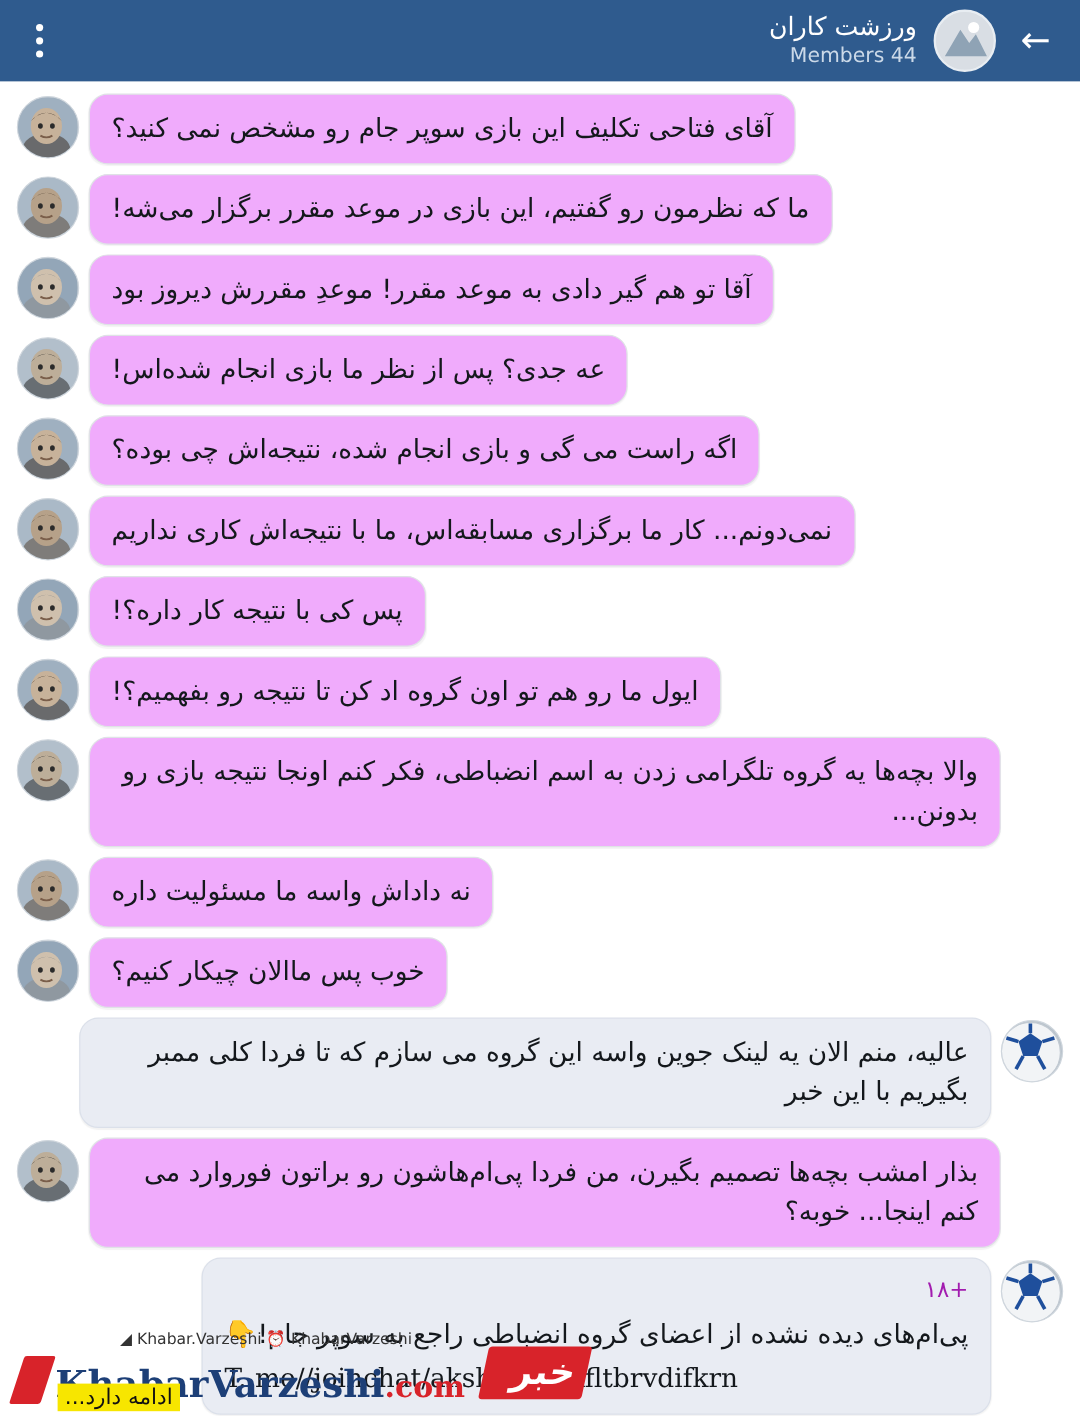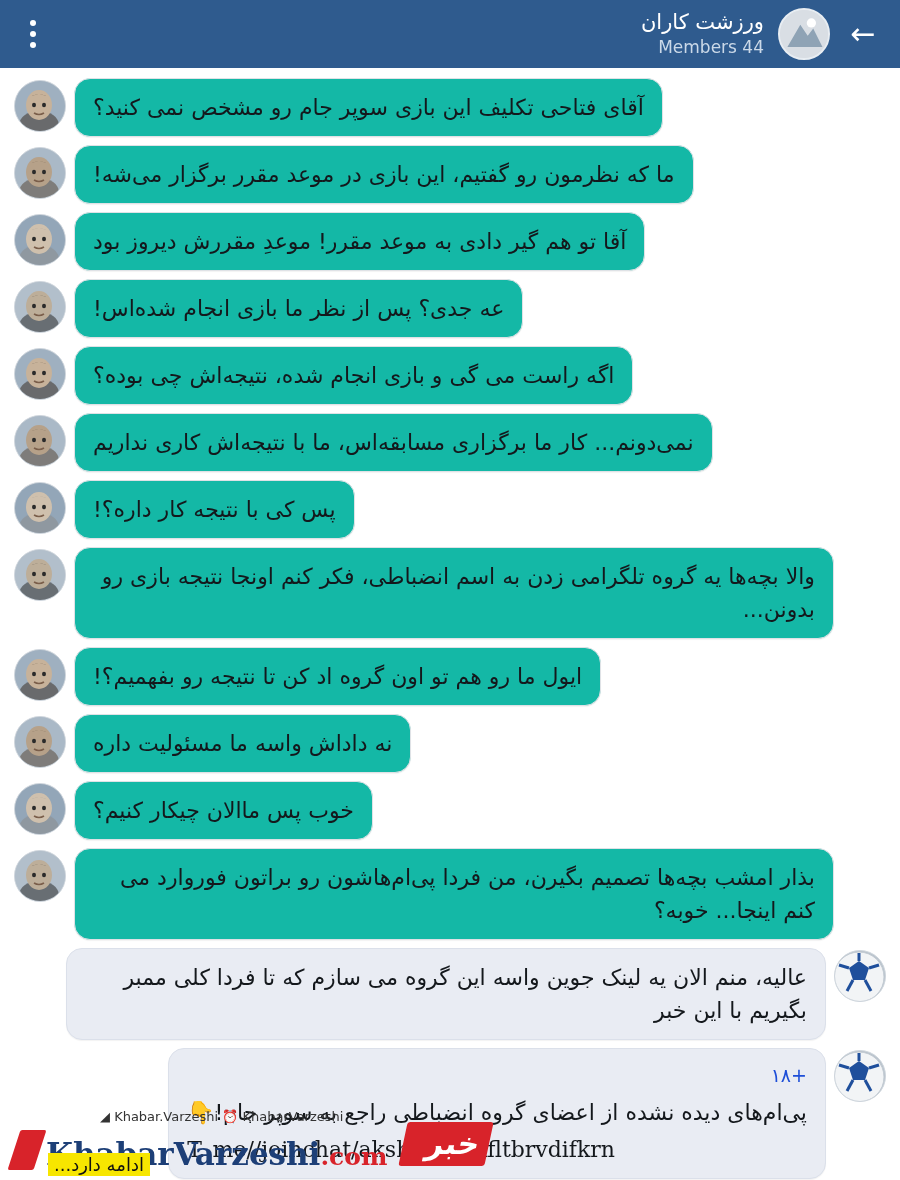--- a/index.html
+++ b/index.html
@@ -98,37 +98,37 @@
     border-radius: 50%;
     flex: 0 0 auto;
     overflow: hidden;
     border: 1px solid #cfd6dd;
     background: #b9c3cc;
     margin-top: 2px;
   }
   .avatar svg { display: block; }
 
   .bubble {
-    background: #14b8a6;
+    background: #f0abfc;
     border: 1px solid #dfe2e6;
     border-radius: 16px;
     padding: 12px 18px 12px 18px;
     font-size: 22px;
     line-height: 1.5;
     color: #14181c;
     max-width: 760px;
     text-align: right;
     direction: rtl;
     box-shadow: 0 1px 1px rgba(0,0,0,0.05);
   }
   .bubble.left-bub { background: #e9ecf3; border-color: #dbe0ea; }
 
   .bubble .count {
     font-size: 19px;
-    color: #1d4ed8;
+    color: #a21caf;
     display: block;
     margin-bottom: 6px;
     direction: rtl;
   }
   .bubble .link {
     display: block;
     direction: ltr;
     text-align: left;
     font-family: "DejaVu Serif", "Liberation Serif", serif;
     font-size: 22px;
@@ -346,52 +346,52 @@
             <path d="M21 32 Q26 35 31 32" stroke="#7a5e4a" stroke-width="1.6" fill="none"></path>
           </svg>
         </div>
         <div class="bubble">
           <span class="msgline">پس کی با نتیجه کار داره؟!</span>
         </div>
       </div>
       <div class="row right">
         <div class="avatar">
           <svg width="52" height="52" viewBox="0 0 52 52">
+            <rect width="52" height="52" fill="#9fb0c0"></rect>
+            <ellipse cx="26" cy="44" rx="20" ry="14" fill="#3c3127" opacity="0.55"></ellipse>
+            <ellipse cx="26" cy="24" rx="13" ry="15" fill="#c7b29a"></ellipse>
+            <path d="M13 20 Q26 6 39 20 Q34 14 26 13 Q18 14 13 20Z" fill="#3c3127"></path>
+            <ellipse cx="21" cy="24" rx="2" ry="2.3" fill="#2b2b2b"></ellipse>
+            <ellipse cx="31" cy="24" rx="2" ry="2.3" fill="#2b2b2b"></ellipse>
+            <path d="M21 32 Q26 35 31 32" stroke="#7a5e4a" stroke-width="1.6" fill="none"></path>
+          </svg>
+        </div>
+        <div class="bubble">
+          <span class="msgline">ایول ما رو هم تو اون گروه اد کن تا نتیجه رو بفهمیم؟!</span>
+        </div>
+      </div>
+      <div class="row right">
+        <div class="avatar">
+          <svg width="52" height="52" viewBox="0 0 52 52">
             <rect width="52" height="52" fill="#b2bfcb"></rect>
             <ellipse cx="26" cy="44" rx="20" ry="14" fill="#2b2b2b" opacity="0.55"></ellipse>
             <ellipse cx="26" cy="24" rx="13" ry="15" fill="#bdae99"></ellipse>
             <path d="M13 20 Q26 6 39 20 Q34 14 26 13 Q18 14 13 20Z" fill="#2b2b2b"></path>
             <ellipse cx="21" cy="24" rx="2" ry="2.3" fill="#2b2b2b"></ellipse>
             <ellipse cx="31" cy="24" rx="2" ry="2.3" fill="#2b2b2b"></ellipse>
             <path d="M21 32 Q26 35 31 32" stroke="#7a5e4a" stroke-width="1.6" fill="none"></path>
           </svg>
         </div>
         <div class="bubble">
           <span class="msgline">والا بچه‌ها یه گروه تلگرامی زدن به اسم انضباطی، فکر کنم اونجا نتیجه بازی رو بدونن...</span>
         </div>
       </div>
       <div class="row right">
         <div class="avatar">
           <svg width="52" height="52" viewBox="0 0 52 52">
-            <rect width="52" height="52" fill="#9fb0c0"></rect>
-            <ellipse cx="26" cy="44" rx="20" ry="14" fill="#3c3127" opacity="0.55"></ellipse>
-            <ellipse cx="26" cy="24" rx="13" ry="15" fill="#c7b29a"></ellipse>
-            <path d="M13 20 Q26 6 39 20 Q34 14 26 13 Q18 14 13 20Z" fill="#3c3127"></path>
-            <ellipse cx="21" cy="24" rx="2" ry="2.3" fill="#2b2b2b"></ellipse>
-            <ellipse cx="31" cy="24" rx="2" ry="2.3" fill="#2b2b2b"></ellipse>
-            <path d="M21 32 Q26 35 31 32" stroke="#7a5e4a" stroke-width="1.6" fill="none"></path>
-          </svg>
-        </div>
-        <div class="bubble">
-          <span class="msgline">ایول ما رو هم تو اون گروه اد کن تا نتیجه رو بفهمیم؟!</span>
-        </div>
-      </div>
-      <div class="row right">
-        <div class="avatar">
-          <svg width="52" height="52" viewBox="0 0 52 52">
             <rect width="52" height="52" fill="#aab9c7"></rect>
             <ellipse cx="26" cy="44" rx="20" ry="14" fill="#5a4a3a" opacity="0.55"></ellipse>
             <ellipse cx="26" cy="24" rx="13" ry="15" fill="#b6a189"></ellipse>
             <path d="M13 20 Q26 6 39 20 Q34 14 26 13 Q18 14 13 20Z" fill="#5a4a3a"></path>
             <ellipse cx="21" cy="24" rx="2" ry="2.3" fill="#2b2b2b"></ellipse>
             <ellipse cx="31" cy="24" rx="2" ry="2.3" fill="#2b2b2b"></ellipse>
             <path d="M21 32 Q26 35 31 32" stroke="#7a5e4a" stroke-width="1.6" fill="none"></path>
           </svg>
         </div>
         <div class="bubble">
@@ -405,54 +405,54 @@
             <ellipse cx="26" cy="44" rx="20" ry="14" fill="#8d8d8d" opacity="0.55"></ellipse>
             <ellipse cx="26" cy="24" rx="13" ry="15" fill="#cfc0ad"></ellipse>
             <path d="M13 20 Q26 6 39 20 Q34 14 26 13 Q18 14 13 20Z" fill="#8d8d8d"></path>
             <ellipse cx="21" cy="24" rx="2" ry="2.3" fill="#2b2b2b"></ellipse>
             <ellipse cx="31" cy="24" rx="2" ry="2.3" fill="#2b2b2b"></ellipse>
             <path d="M21 32 Q26 35 31 32" stroke="#7a5e4a" stroke-width="1.6" fill="none"></path>
           </svg>
         </div>
         <div class="bubble">
           <span class="msgline">خوب پس ماالان چیکار کنیم؟</span>
-        </div>
-      </div>
-      <div class="row right">
-        <div class="avatar">
-          <svg width="52" height="52" viewBox="0 0 52 52">
-            <rect width="52" height="52" fill="#b2bfcb"></rect>
-            <ellipse cx="26" cy="44" rx="20" ry="14" fill="#2b2b2b" opacity="0.55"></ellipse>
-            <ellipse cx="26" cy="24" rx="13" ry="15" fill="#bdae99"></ellipse>
-            <path d="M13 20 Q26 6 39 20 Q34 14 26 13 Q18 14 13 20Z" fill="#2b2b2b"></path>
-            <ellipse cx="21" cy="24" rx="2" ry="2.3" fill="#2b2b2b"></ellipse>
-            <ellipse cx="31" cy="24" rx="2" ry="2.3" fill="#2b2b2b"></ellipse>
-            <path d="M21 32 Q26 35 31 32" stroke="#7a5e4a" stroke-width="1.6" fill="none"></path>
-          </svg>
-        </div>
-        <div class="bubble">
-          <span class="msgline">بذار امشب بچه‌ها تصمیم بگیرن، من فردا پی‌ام‌هاشون رو براتون فوروارد می کنم اینجا... خوبه؟</span>
         </div>
       </div>
       <div class="row left">
         <div class="avatar">
           <svg width="52" height="52" viewBox="0 0 52 52">
             <circle cx="26" cy="26" r="25" fill="#f2f4f6" stroke="#c2cad2"></circle>
             <path d="M26 10 L36 17 L32 29 L20 29 L16 17 Z" fill="#1f4f9c"></path>
             <path d="M26 10 L26 2" stroke="#1f4f9c" stroke-width="3"></path>
             <path d="M36 17 L46 14" stroke="#1f4f9c" stroke-width="3"></path>
             <path d="M16 17 L6 14" stroke="#1f4f9c" stroke-width="3"></path>
             <path d="M32 29 L38 40" stroke="#1f4f9c" stroke-width="3"></path>
             <path d="M20 29 L14 40" stroke="#1f4f9c" stroke-width="3"></path>
           </svg>
         </div>
         <div class="bubble left-bub">
           <span class="msgline">عالیه، منم الان یه لینک جوین واسه این گروه می سازم که تا فردا کلی ممبر بگیریم با این خبر</span>
         </div>
       </div>
+      <div class="row right">
+        <div class="avatar">
+          <svg width="52" height="52" viewBox="0 0 52 52">
+            <rect width="52" height="52" fill="#b2bfcb"></rect>
+            <ellipse cx="26" cy="44" rx="20" ry="14" fill="#2b2b2b" opacity="0.55"></ellipse>
+            <ellipse cx="26" cy="24" rx="13" ry="15" fill="#bdae99"></ellipse>
+            <path d="M13 20 Q26 6 39 20 Q34 14 26 13 Q18 14 13 20Z" fill="#2b2b2b"></path>
+            <ellipse cx="21" cy="24" rx="2" ry="2.3" fill="#2b2b2b"></ellipse>
+            <ellipse cx="31" cy="24" rx="2" ry="2.3" fill="#2b2b2b"></ellipse>
+            <path d="M21 32 Q26 35 31 32" stroke="#7a5e4a" stroke-width="1.6" fill="none"></path>
+          </svg>
+        </div>
+        <div class="bubble">
+          <span class="msgline">بذار امشب بچه‌ها تصمیم بگیرن، من فردا پی‌ام‌هاشون رو براتون فوروارد می کنم اینجا... خوبه؟</span>
+        </div>
+      </div>
       <div class="row left">
         <div class="avatar">
           <svg width="52" height="52" viewBox="0 0 52 52">
             <circle cx="26" cy="26" r="25" fill="#f2f4f6" stroke="#c2cad2"></circle>
             <path d="M26 10 L36 17 L32 29 L20 29 L16 17 Z" fill="#1f4f9c"></path>
             <path d="M26 10 L26 2" stroke="#1f4f9c" stroke-width="3"></path>
             <path d="M36 17 L46 14" stroke="#1f4f9c" stroke-width="3"></path>
             <path d="M16 17 L6 14" stroke="#1f4f9c" stroke-width="3"></path>
             <path d="M32 29 L38 40" stroke="#1f4f9c" stroke-width="3"></path>
             <path d="M20 29 L14 40" stroke="#1f4f9c" stroke-width="3"></path>

